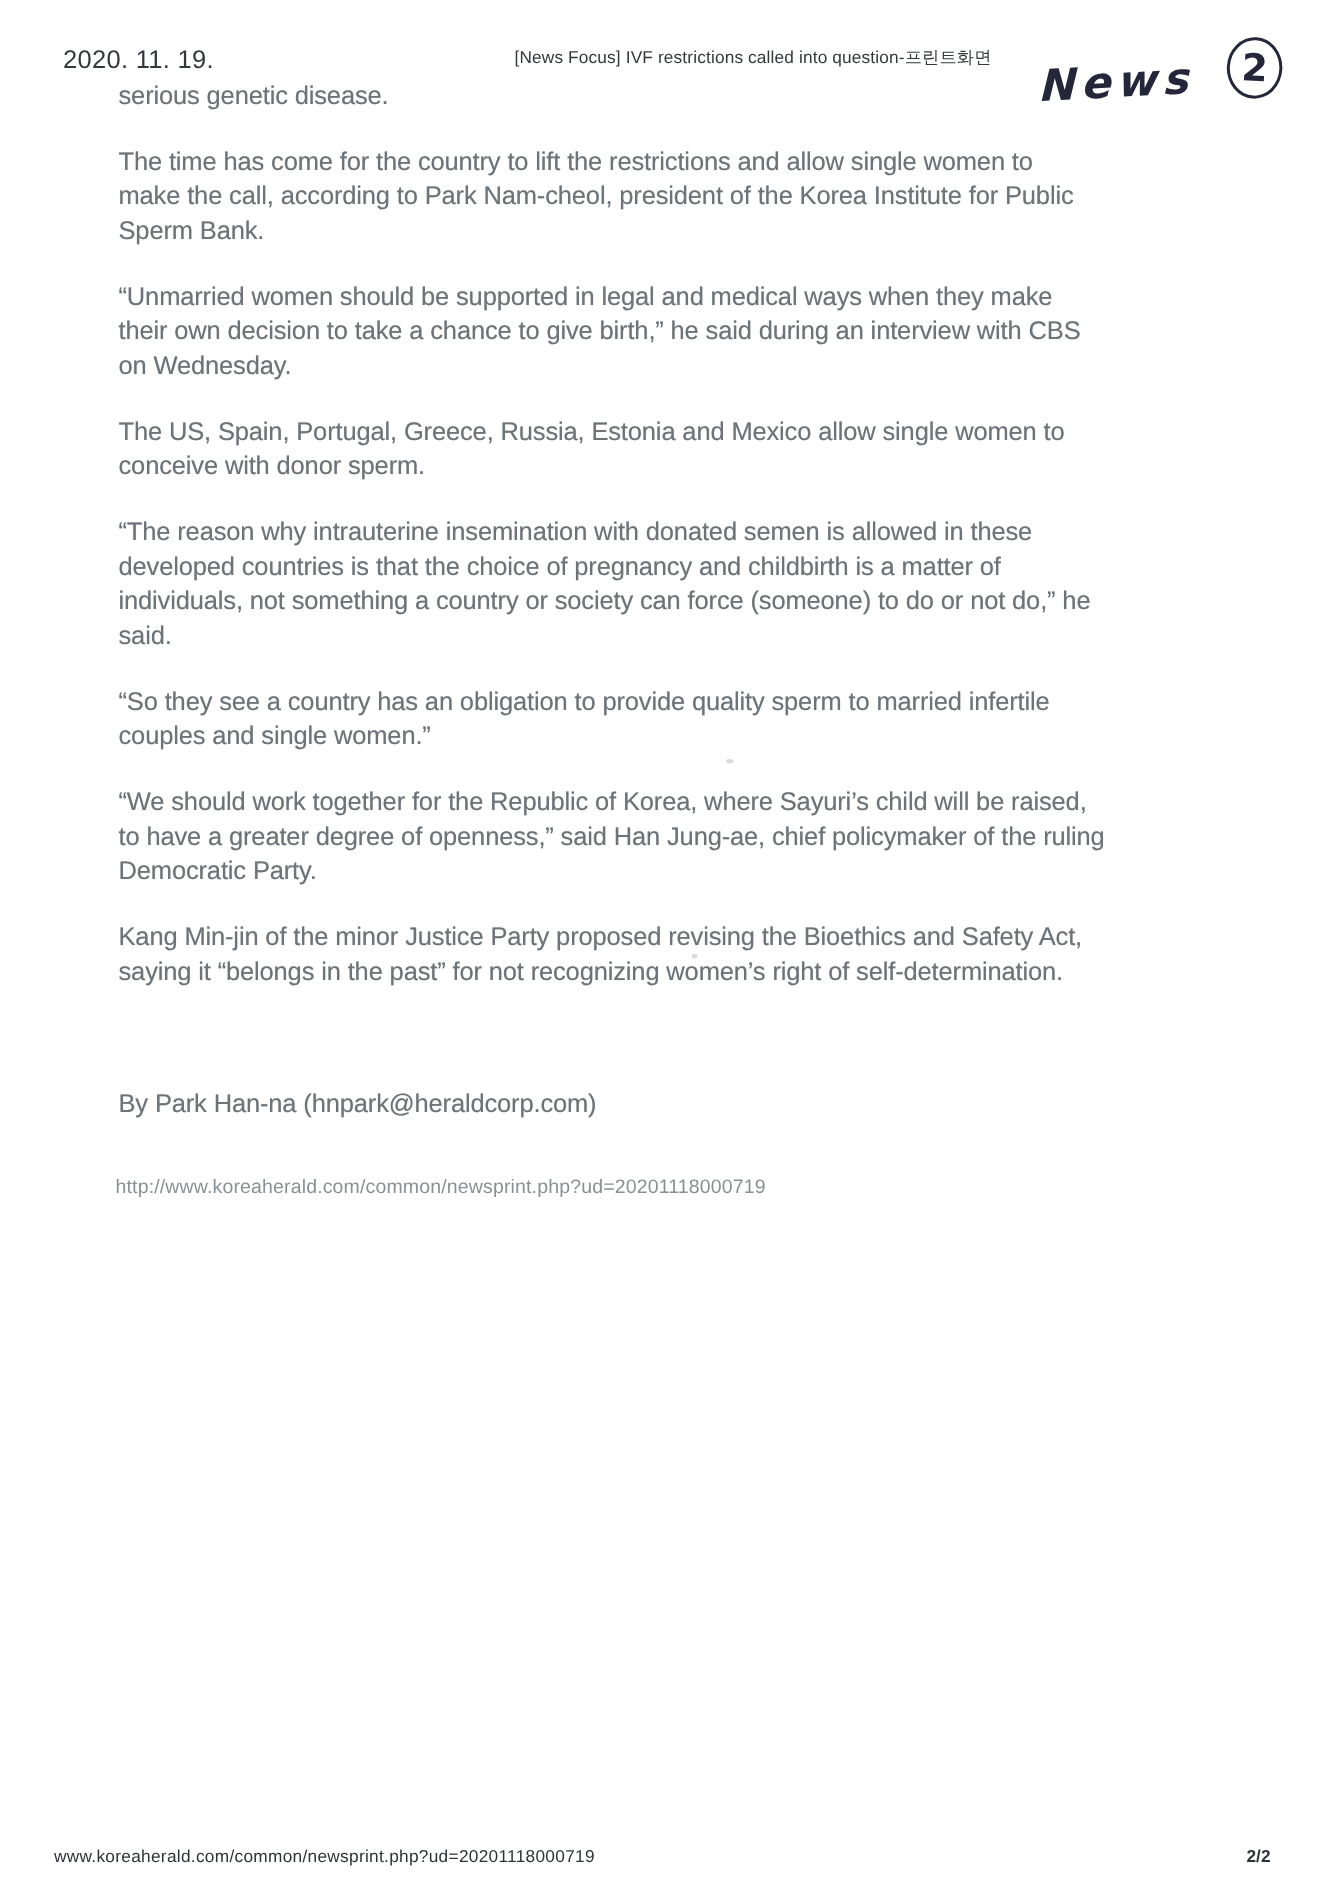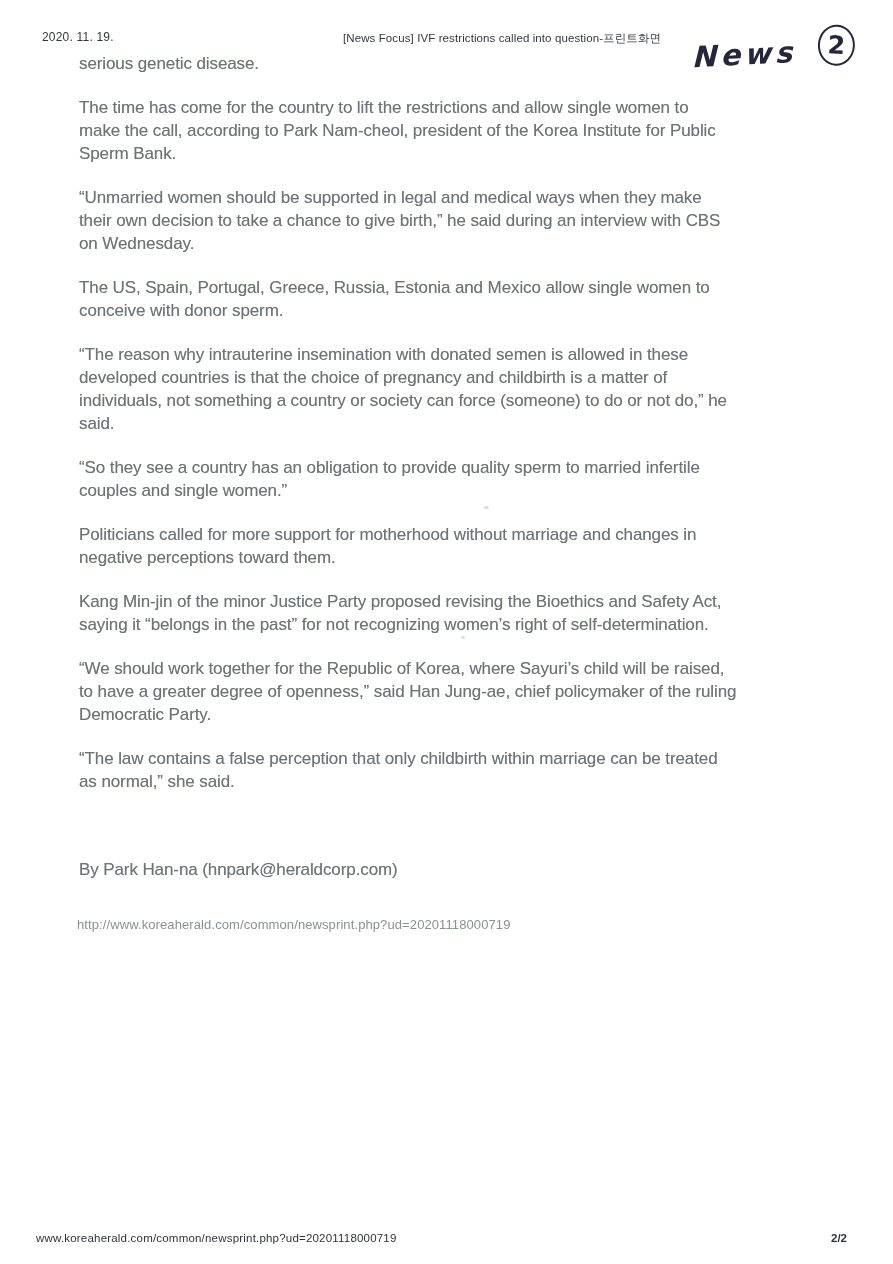--- a/index.html
+++ b/index.html
@@ -9,21 +9,21 @@
     height: 1264px;
     background: #ffffff;
     overflow: hidden;
     font-family: "Liberation Sans", "DejaVu Sans", sans-serif;
   }
 
   
   .print-header-date {
     position: absolute;
     left: 42px; top: 30px;
-    font-size: 12px;
+    font-size: 17px;
     color: #34383d;
     letter-spacing: 0.2px;
   }
   .print-header-title {
     position: absolute;
     left: 343px; top: 31px;
     font-size: 11.5px;
     color: #34383d;
     letter-spacing: 0.1px;
     white-space: nowrap;
@@ -133,29 +133,25 @@
 their own decision to take a chance to give birth,” he said during an interview with CBS
 on Wednesday.</p>
         <p class="para">The US, Spain, Portugal, Greece, Russia, Estonia and Mexico allow single women to
 conceive with donor sperm.</p>
         <p class="para">“The reason why intrauterine insemination with donated semen is allowed in these
 developed countries is that the choice of pregnancy and childbirth is a matter of
 individuals, not something a country or society can force (someone) to do or not do,” he
 said.</p>
         <p class="para">“So they see a country has an obligation to provide quality sperm to married infertile
 couples and single women.”</p>
-        <p class="para">Politicians called for more support for motherhood without marriage and changes in
-negative perceptions toward them.</p>
-        <p class="para">Kang Min-jin of the minor Justice Party proposed revising the Bioethics and Safety Act,
-saying it “belongs in the past” for not recognizing women’s right of self-determination.</p>
         <p class="para">“We should work together for the Republic of Korea, where Sayuri’s child will be raised,
 to have a greater degree of openness,” said Han Jung-ae, chief policymaker of the ruling
 Democratic Party.</p>
-        <p class="para">“The law contains a false perception that only childbirth within marriage can be treated
-as normal,” she said.</p>
+        <p class="para">Kang Min-jin of the minor Justice Party proposed revising the Bioethics and Safety Act,
+saying it “belongs in the past” for not recognizing women’s right of self-determination.</p>
       </div>
     <p class="para byline">By Park Han-na (hnpark@heraldcorp.com)</p>
     <p class="para source-url">http://www.koreaherald.com/common/newsprint.php?ud=20201118000719</p>
   </div>
 
   <div class="speck speck-1"></div>
   <div class="speck speck-2"></div>
 
   <div class="print-footer-url">www.koreaherald.com/common/newsprint.php?ud=20201118000719</div>
 

